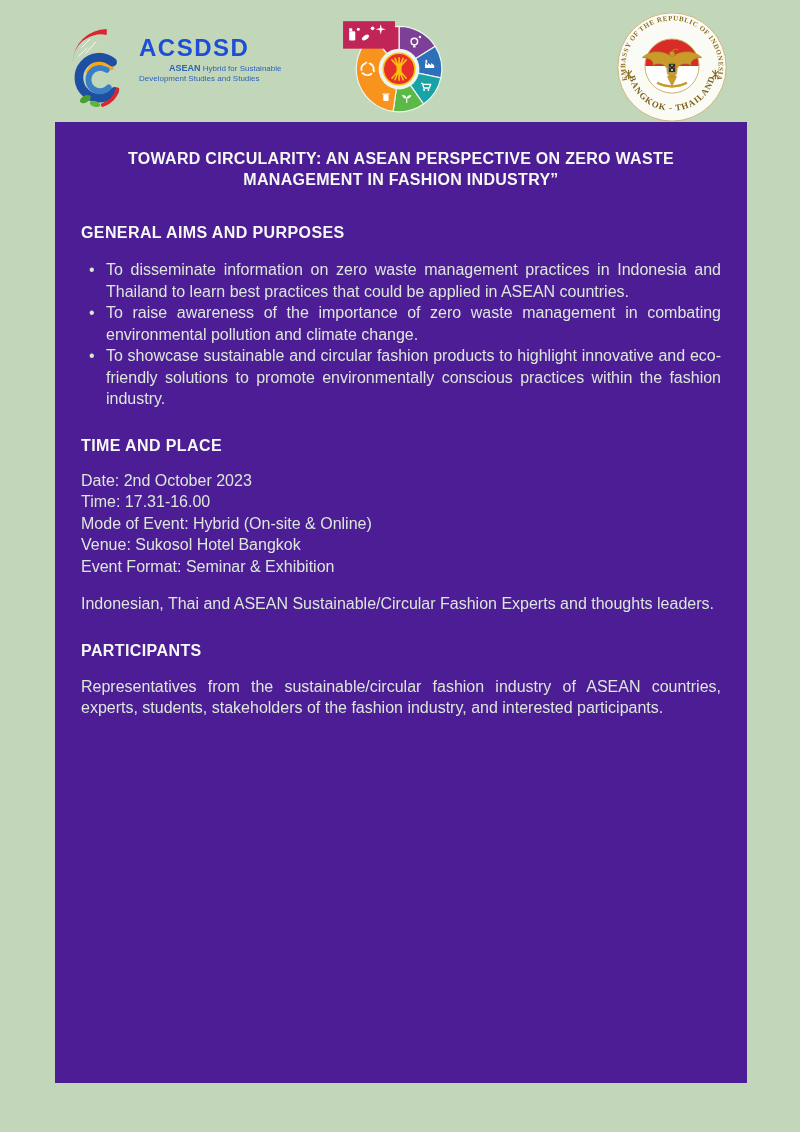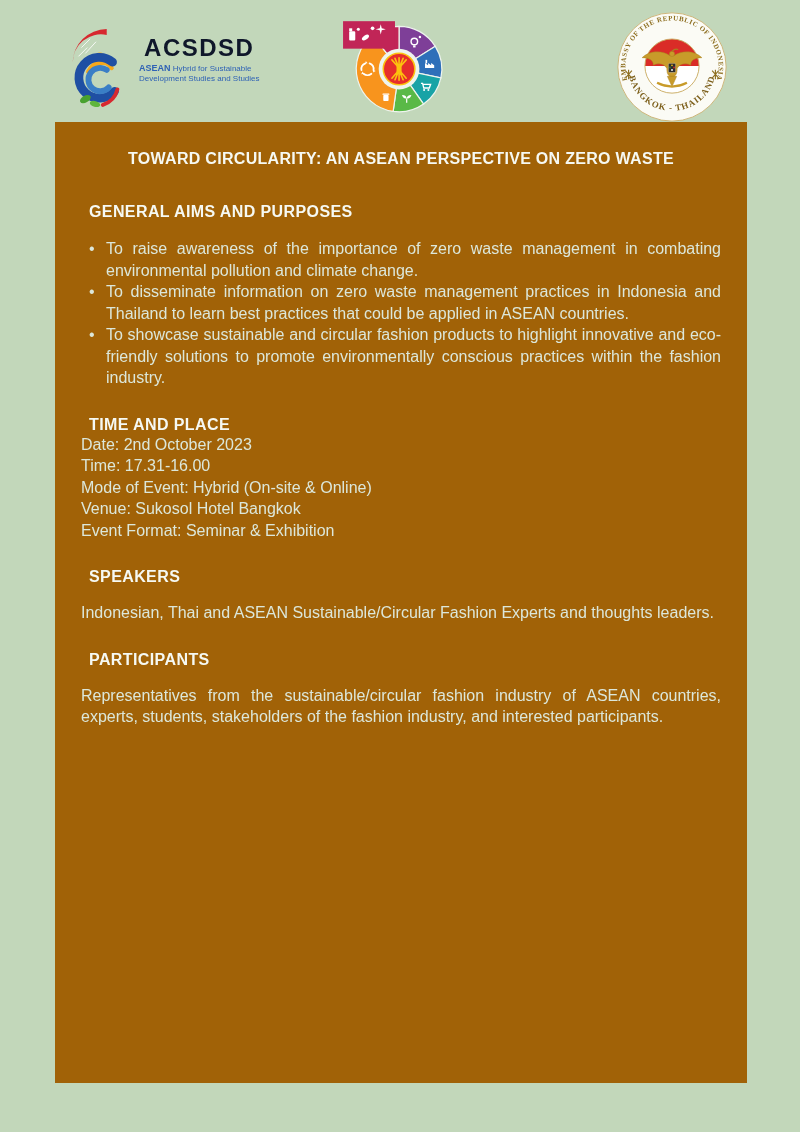--- a/index.html
+++ b/index.html
@@ -2,39 +2,39 @@
 <html><head>
 <meta charset="utf-8">
 <style>
   html,body{margin:0;padding:0;}
   .page{position:relative;width:800px;height:1132px;background:#c2d7ba;
         font-family:"Liberation Sans",sans-serif;overflow:hidden;}
 
   
   .logo-acsdsd{position:absolute;left:62px;top:26px;display:flex;gap:7px;align-items:flex-start;}
   .acsdsd-text{padding-top:10px;}
-  .acsdsd-name{font-size:24px;font-weight:bold;color:#0f172a;letter-spacing:1.5px;line-height:24px;text-align:center;}
+  .acsdsd-name{font-size:24px;font-weight:bold;color:#1d4ed8;letter-spacing:1.5px;line-height:24px;}
   .acsdsd-tagline{font-size:8px;color:#2f62b5;line-height:10px;margin-top:3px;}
-  .acsdsd-tagline b{font-size:9px;}
+  .acsdsd-tagline b{font-size:9px;margin-left:30px;}
   .logo-circular{position:absolute;left:340px;top:16px;}
   .logo-seal{position:absolute;left:616px;top:11px;}
 
   
   .panel{position:absolute;left:55px;top:122px;width:692px;height:961px;
-         background:#a16207;box-sizing:border-box;padding:26px;color:#dce7da;}
+         background:#4c1d95;box-sizing:border-box;padding:26px;color:#dce7da;}
   .title{margin:0;text-align:center;color:#f6f9f3;font-size:16px;line-height:21px;
          font-weight:bold;letter-spacing:.3px;}
   h2.heading{font-size:16px;font-weight:bold;color:#f6f9f3;letter-spacing:.4px;
-         margin:26px 8px 0;line-height:19px;}
+         margin:26px 0 0;line-height:19px;}
   h2.heading.first{margin-top:33px;}
   ul.bullets{margin:17px 0 0;padding:0;list-style:none;}
   ul.bullets li{position:relative;padding-left:25px;font-size:16px;line-height:21.5px;
          text-align:justify;}
   ul.bullets li::before{content:"\2022";position:absolute;left:8px;}
-  .lines{}
+  .lines{margin-top:15px;}
   .line{margin:0;font-size:16px;line-height:21.5px;}
   .para{margin:16px 0 0;font-size:16px;line-height:21.5px;text-align:justify;}
 </style>
 </head>
 <body>
 
 <div class="page">
 
   <div class="logo-acsdsd">
     <svg width="70" height="84" viewBox="0 0 72 84">
@@ -163,44 +163,44 @@
         <circle cx="62.2" cy="60.5" r="1" fill="#c62828"></circle>
         <circle cx="60" cy="63.2" r="1" fill="#ffffff"></circle>
       </g>
     </svg>
   </div>
 
   <main class="panel">
 
     <h1 class="title">
       <span>TOWARD CIRCULARITY: AN ASEAN PERSPECTIVE ON ZERO WASTE</span><br>
+      <span>MANAGEMENT IN FASHION INDUSTRY”</span>
     </h1>
 
     <section>
       <h2 class="heading first">GENERAL AIMS AND PURPOSES</h2>
       <ul class="bullets">
+        <li>To disseminate information on zero waste management practices in Indonesia and Thailand to learn best practices that could be applied in ASEAN countries.</li>
         <li>To raise awareness of the importance of zero waste management in combating environmental pollution and climate change.</li>
-        <li>To disseminate information on zero waste management practices in Indonesia and Thailand to learn best practices that could be applied in ASEAN countries.</li>
         <li>To showcase sustainable and circular fashion products to highlight innovative and eco-friendly solutions to promote environmentally conscious practices within the fashion industry.</li>
       </ul>
     </section>
 
     <section>
       <h2 class="heading">TIME AND PLACE</h2>
       <div class="lines">
         <p class="line">Date: 2nd October 2023</p>
         <p class="line">Time: 17.31-16.00</p>
         <p class="line">Mode of Event: Hybrid (On-site &amp; Online)</p>
         <p class="line">Venue: Sukosol Hotel Bangkok</p>
         <p class="line">Event Format: Seminar &amp; Exhibition</p>
       </div>
     </section>
 
     <section>
-      <h2 class="heading">SPEAKERS</h2>
       <p class="para">Indonesian, Thai and ASEAN Sustainable/Circular Fashion Experts and thoughts leaders.</p>
     </section>
 
     <section>
       <h2 class="heading">PARTICIPANTS</h2>
       <p class="para">Representatives from the sustainable/circular fashion industry of ASEAN countries, experts, students, stakeholders of the fashion industry, and interested participants.</p>
     </section>
 
   </main>
 </div>

